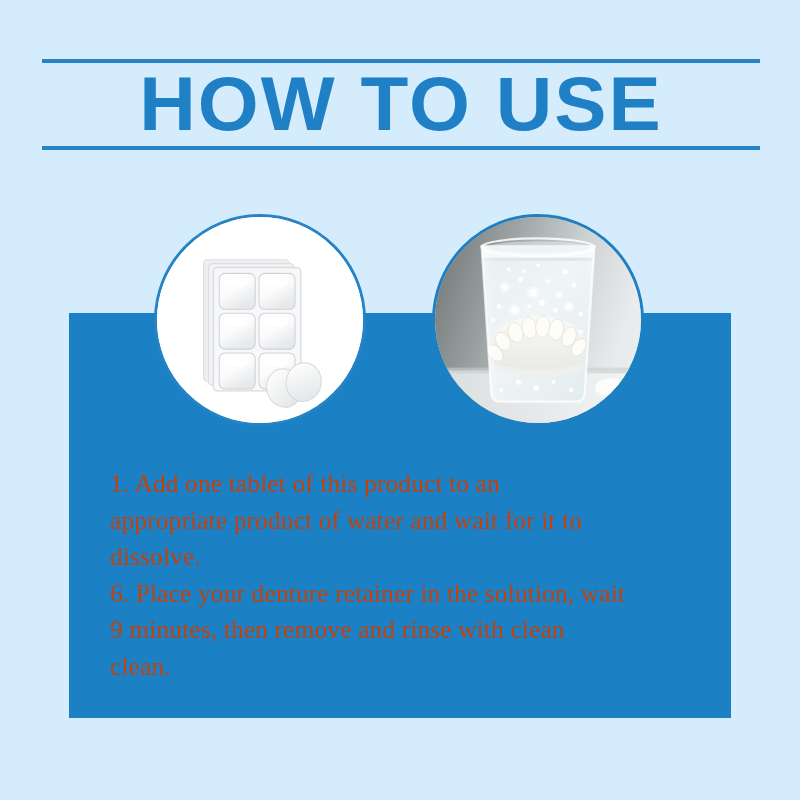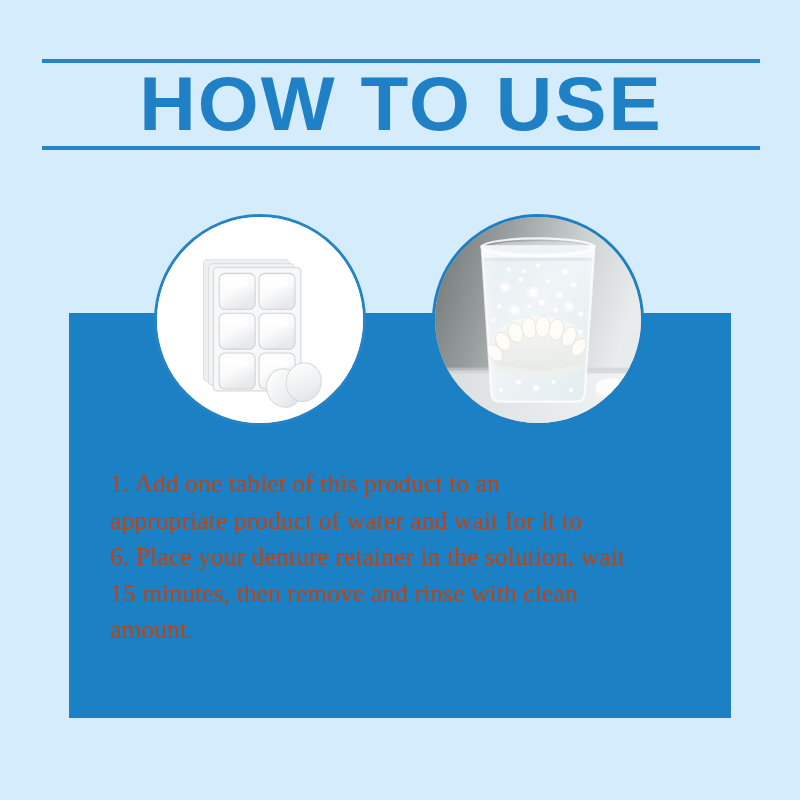--- a/index.html
+++ b/index.html
@@ -291,18 +291,19 @@
 
       <path d="M48 30 L164 30 L154 182 Q153 190 145 190 L67 190 Q59 190 58 182 Z" fill="none" stroke="#ffffff" stroke-width="2.4" opacity="0.75"></path>
       <ellipse cx="106" cy="31" rx="58" ry="9" fill="none" stroke="#ffffff" stroke-width="2.2" opacity="0.85"></ellipse>
       <ellipse cx="106" cy="31" rx="52" ry="6" fill="#e7eff1" opacity="0.5"></ellipse>
     </svg>
   </div>
 
   <div id="instructions">
     <p class="instruction-line">1. Add one tablet of this product to an</p>
     <p class="instruction-line">appropriate product of water and wait for it to</p>
+    <p class="instruction-line">dissolve.</p>
     <p class="instruction-line">6. Place your denture retainer in the solution, wait</p>
-    <p class="instruction-line">15 minutes, then remove and rinse with clean</p>
-    <p class="instruction-line">amount.</p>
+    <p class="instruction-line">9 minutes, then remove and rinse with clean</p>
+    <p class="instruction-line">clean.</p>
   </div>
 
 </div>
 
 </body></html>

